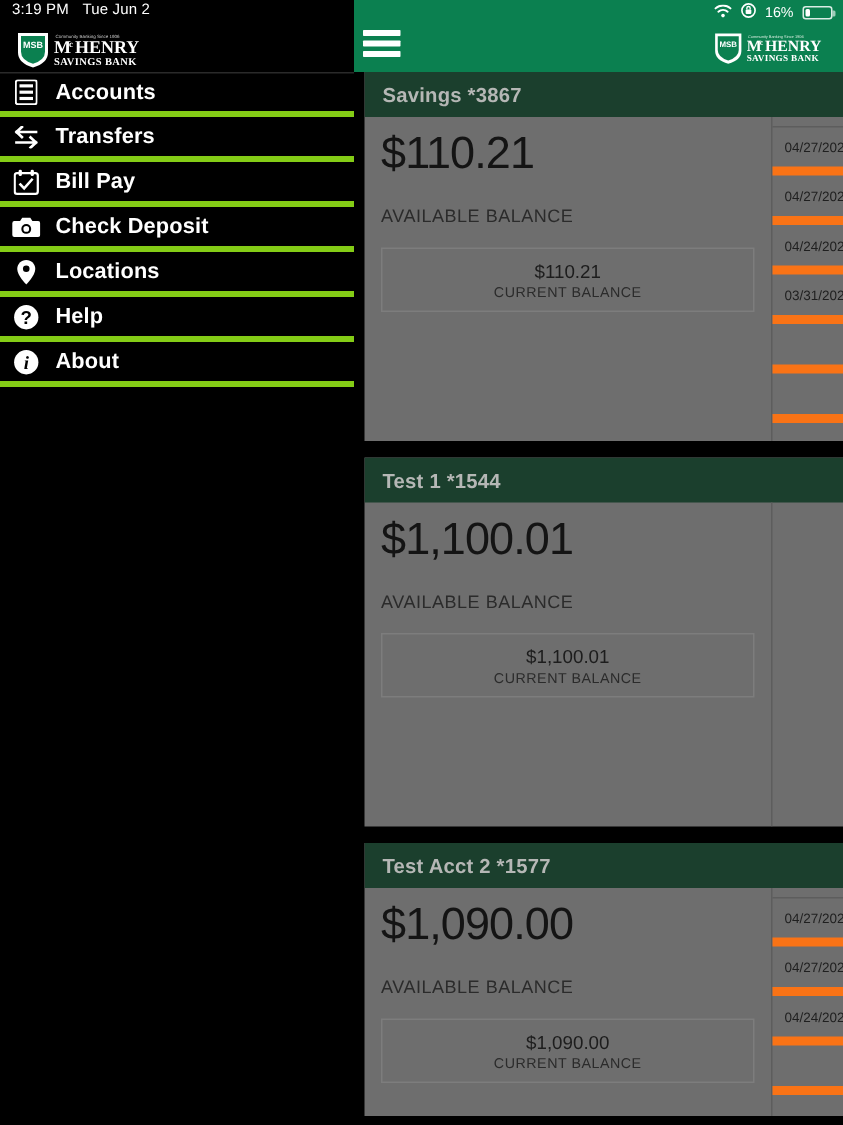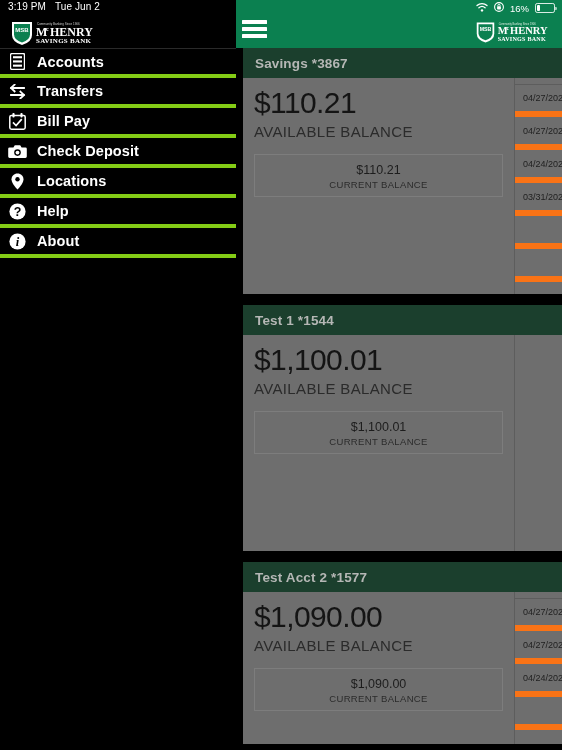--- a/index.html
+++ b/index.html
@@ -199,23 +199,23 @@
   }
   .avail-amount {
     color: #141414;
     font-size: 30px;
     font-weight: 400;
     letter-spacing: -0.6px;
     line-height: 36px;
   }
   .avail-label {
     color: #2b2b2b;
-    font-size: 15px;
+    font-size: 12px;
     letter-spacing: 0.35px;
-    margin-top: 2px;
+    margin-top: 16px;
   }
   .current-box {
     margin-top: 14px;
     margin-right: 11px;
     height: 43px;
     border: 1px solid #7d7d7d;
     display: flex;
     flex-direction: column;
     align-items: center;
     justify-content: center;

